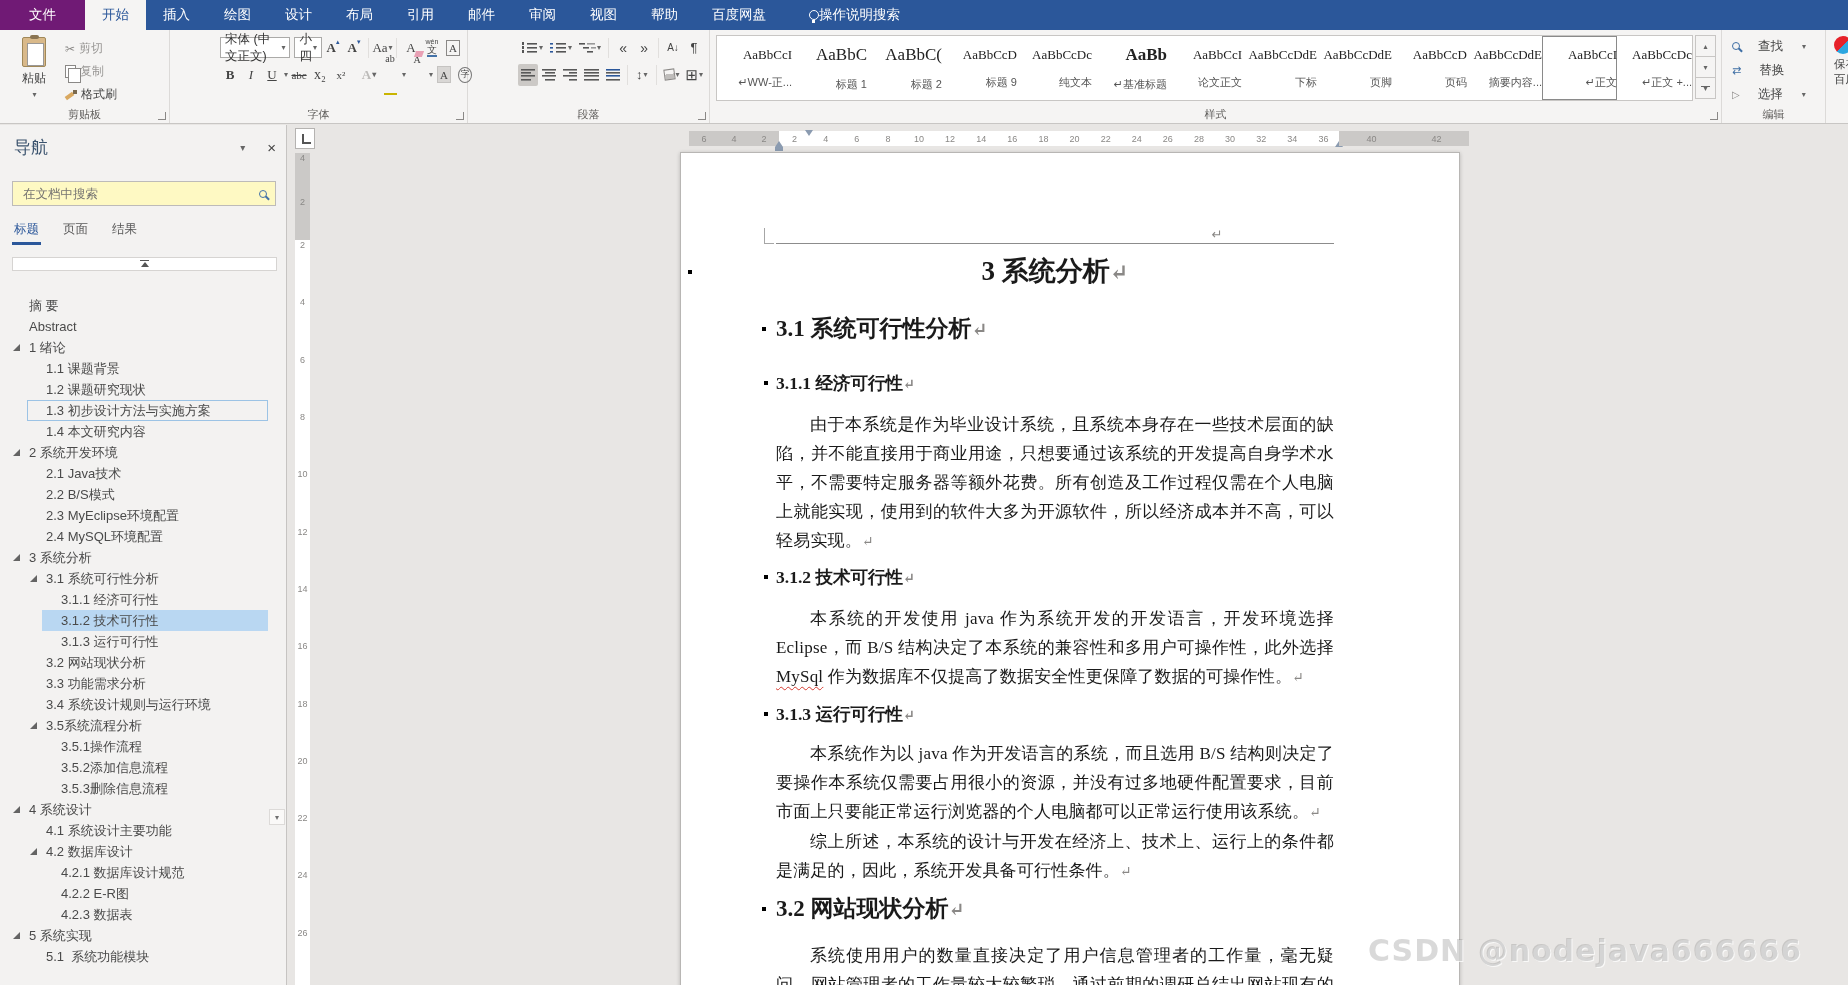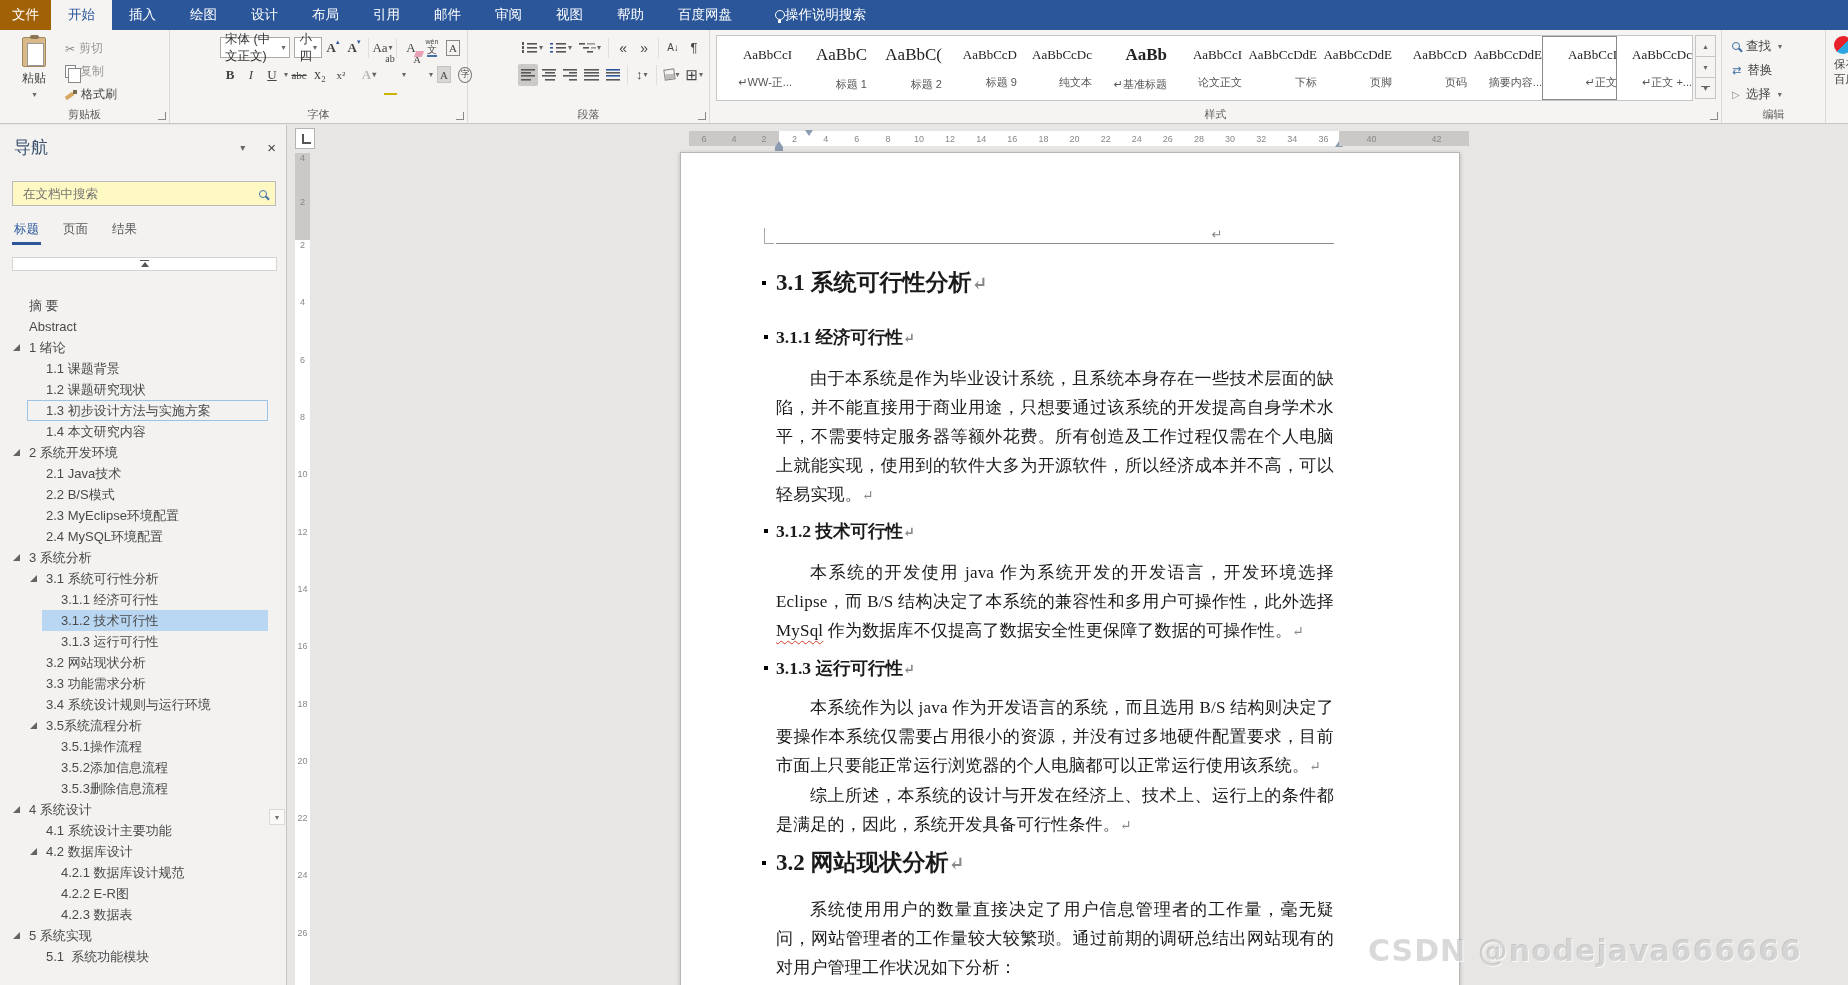--- a/index.html
+++ b/index.html
@@ -3,21 +3,21 @@
 <meta charset="utf-8">
 <style>
   html,body{margin:0;padding:0;background:#e8e6e4;}
   *{box-sizing:border-box;}
   .app{position:relative;width:1848px;height:985px;overflow:hidden;
        font-family:"Liberation Sans","DejaVu Sans",sans-serif;color:#333;}
 
   
   .tabbar{position:absolute;left:0;top:0;width:100%;height:30px;background:#2b579a;
           display:flex;align-items:stretch;color:#fff;font-size:13.5px;}
-  .ftab{padding:0 12px;display:flex;align-items:center;background:#a16207;cursor:default;}
+  .ftab{padding:0 29px;display:flex;align-items:center;background:#701a75;cursor:default;}
   .rtab{padding:0 17px;display:flex;align-items:center;cursor:default;}
   .rtab.active{background:#f5f4f3;color:#2b579a;}
   .tellme{margin-left:26px;display:flex;align-items:center;font-size:13.5px;}
   .bulb{width:10px;height:10px;border:1.4px solid #fff;border-radius:50%;position:relative;}
   .bulb::after{content:"";position:absolute;left:2px;bottom:-4px;width:3px;height:3px;background:#fff;}
 
   
   .ribbon{position:absolute;left:0;top:30px;width:1848px;height:94px;background:#f5f4f3;
           border-bottom:1px solid #c8c6c4;display:flex;overflow:hidden;}
   .grp{position:relative;flex:none;border-right:1px solid #dcdad8;padding:4px 4px 16px 6px;}
@@ -111,21 +111,21 @@
   .cell.bold .prev{font-weight:bold;}
   .cell .sname{font-size:11px;color:#555;white-space:nowrap;overflow:hidden;max-width:72px;}
   .cell.selected{box-shadow:inset 0 0 0 1px #8a8a8a, inset 0 0 0 3px #fff;background:#fff;}
   .gal-arr{width:21px;display:flex;flex-direction:column;margin-left:2px;}
   .gal-arr .ab{height:22px;border:1px solid #c8c6c4;background:#f5f4f3;display:flex;align-items:center;justify-content:center;
                font-size:8px;color:#666;margin-bottom:-1px;}
   .morebar{width:9px;border-top:1.4px solid #666;line-height:4px;font-size:8px;color:#666;text-align:center;}
 
   
   .g-edit{width:104px;padding-left:10px;}
-  .erow{display:flex;align-items:center;gap:6px;height:24px;font-size:12.5px;color:#444;}
+  .erow{display:flex;align-items:center;gap:18px;height:24px;font-size:12.5px;color:#444;}
   .mag{width:8px;height:8px;border:1.6px solid #3f6fa5;border-radius:50%;position:relative;flex:none;}
   .mag::after{content:"";position:absolute;width:5px;height:1.6px;background:#3f6fa5;transform:rotate(45deg);right:-4px;bottom:-2px;}
   .swap{color:#3f6fa5;font-size:11px;}
   .selico{color:#8a8886;font-size:10px;}
 
   
   .g-baidu{width:90px;border-right:none;display:flex;flex-direction:column;align-items:flex-start;padding-top:6px;padding-left:8px;}
   .bd-ico{width:18px;height:18px;border-radius:50%;background:linear-gradient(135deg,#e62129 50%,#2ca6e0 50%);margin-bottom:3px;}
   .bd-line{font-size:11.5px;color:#444;line-height:15px;white-space:nowrap;}
 
@@ -800,20 +800,24 @@
             <span class="rn">26</span>
           </div>
       </div>
 
       <div class="page">
         <div class="pg-header">
           <span class="crop"></span>
           <span class="hdr-mark pmark">↵</span>
         </div>
         <div class="pg-body">
+          <div class="h1">
+            <span class="sqmark"></span>
+            <span>3  系统分析</span><span class="pmark">↵</span>
+          </div>
           <div class="h2 first">
             <span class="sqmark"></span>
             <span>3.1  系统可行性分析</span><span class="pmark">↵</span>
           </div>
           <div class="h3 m1">
             <span class="sqmark"></span>
             <span>3.1.1  经济可行性</span><span class="pmark">↵</span>
           </div>
           <p class="para mt"><span>由于本系统是作为毕业设计系统，且系统本身存在一些技术层面的缺陷，并不能直接用于商业用途，只想要通过该系统的开发提高自身学术水平，不需要特定服务器等额外花费。所有创造及工作过程仅需在个人电脑上就能实现，使用到的软件大多为开源软件，所以经济成本并不高，可以轻易实现。</span><span class="pmark">↵</span></p>
           <div class="h3 m2">

